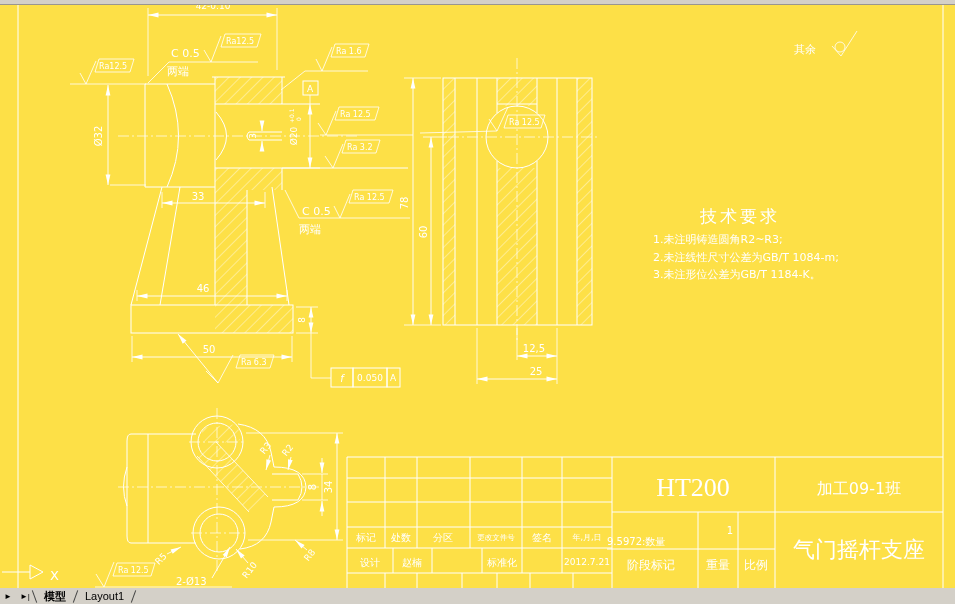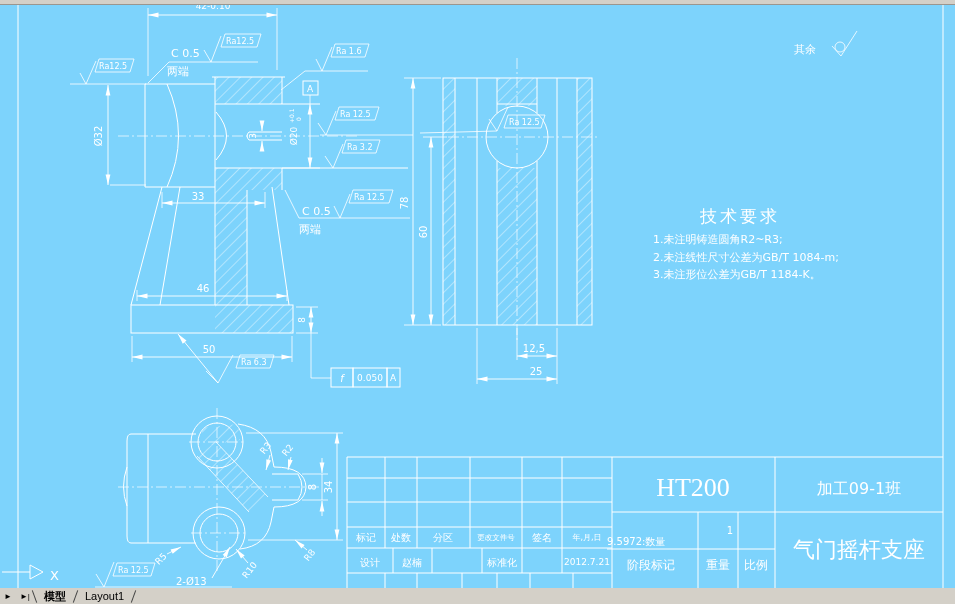--- a/index.html
+++ b/index.html
@@ -1,16 +1,16 @@
 <!DOCTYPE html>
 <html><head>
 <meta charset="utf-8">
 <style>
   html,body{margin:0;padding:0;background:#222;}
-  .screen{position:relative;width:955px;height:604px;background:#7dd3fc;overflow:hidden;
+  .screen{position:relative;width:955px;height:604px;background:#fde047;overflow:hidden;
           font-family:"Liberation Sans","DejaVu Sans",sans-serif;}
   .topstrip{position:absolute;top:0;left:0;width:955px;height:4px;background:#d4d0c8;
             border-bottom:1px solid #9a968f;z-index:5;}
   svg.draw{position:absolute;top:0;left:0;z-index:1;}
   .ln{stroke:#ffffff;fill:none;stroke-width:1;}
   .thin{stroke:#ffffff;fill:none;stroke-width:0.8;}
   .cl{stroke:#ffffff;fill:none;stroke-width:0.7;stroke-dasharray:11 3 2 3;}
   .hz{fill:url(#hp);stroke:none;}
   .dim{stroke:#ffffff;stroke-width:0.9;fill:none;
        marker-start:url(#arw);marker-end:url(#arw);}

